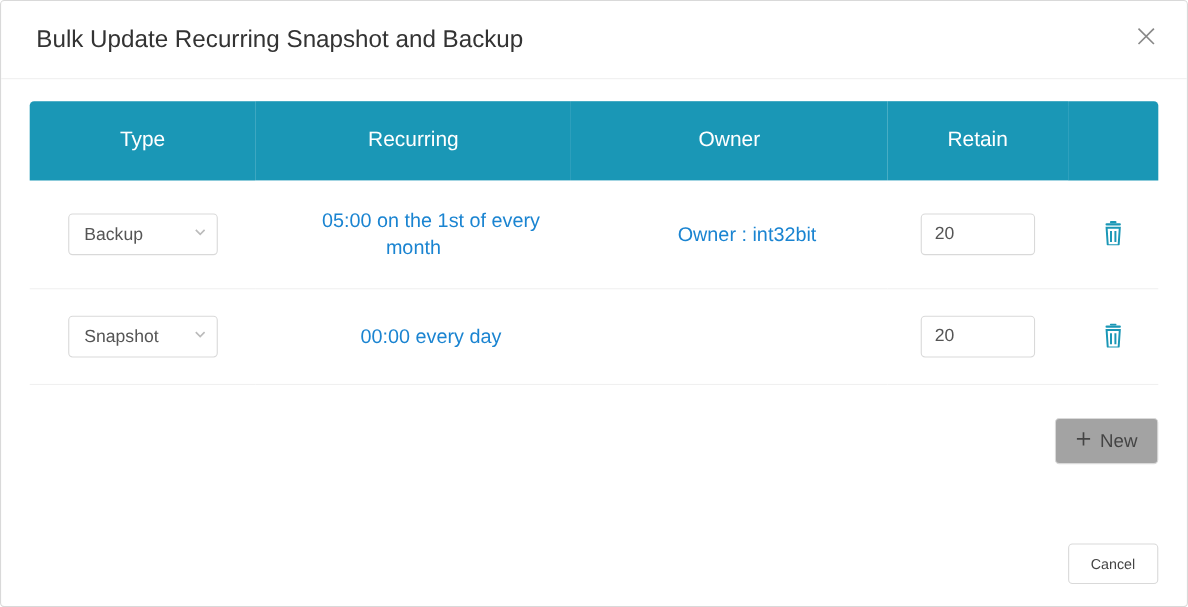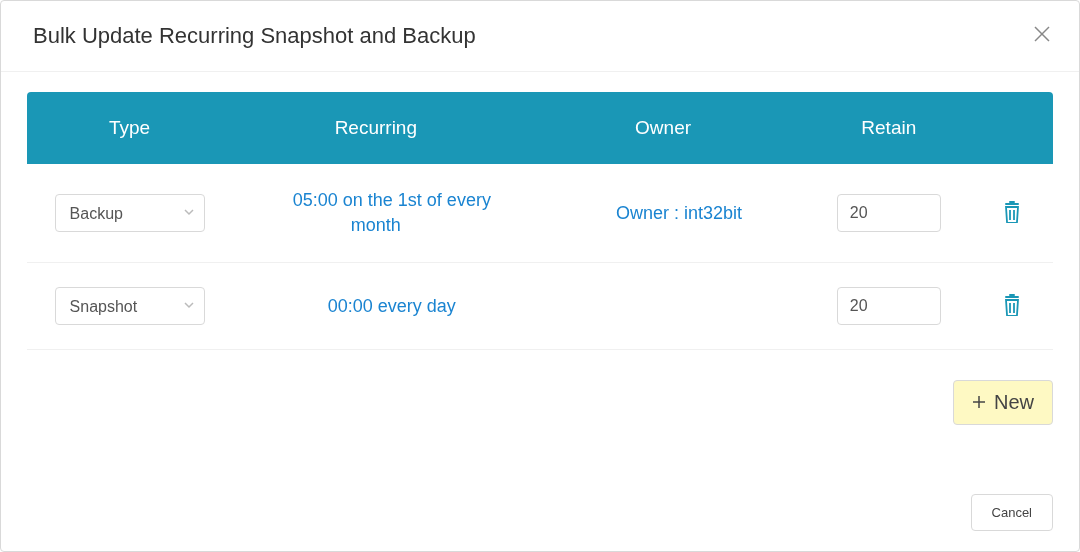--- a/index.html
+++ b/index.html
@@ -56,21 +56,21 @@
     .col-retain { width: 16%; }
     .col-action { width: 8%; }
     .table tbody td {
       padding: 24px 10px;
       text-align: center;
       border-bottom: 1px solid #f0f0f0;
       vertical-align: middle;
     }
     .select-wrap {
       position: relative;
-      width: 150px;
+      width: 136px;
       margin: 0 auto;
     }
     .select-wrap select {
       width: 100%;
       height: 38px;
       padding: 0 30px 0 14px;
       font-size: 16px;
       color: #555;
       border: 1px solid #d9d9d9;
       border-radius: 4px;
@@ -116,22 +116,22 @@
       justify-content: flex-end;
       padding: 30px 0 0 0;
     }
     .new-btn {
       display: inline-flex;
       align-items: center;
       gap: 8px;
       padding: 10px 18px;
       border: 1px solid #d9d9d9;
       border-radius: 4px;
-      background: #fef9c3;
-      font-size: 20px;
+      background: #a3a3a3;
+      font-size: 17px;
       color: #444;
       cursor: pointer;
     }
     .modal-footer {
       position: absolute;
       bottom: 0;
       left: 0;
       right: 0;
       display: flex;
       justify-content: flex-end;

